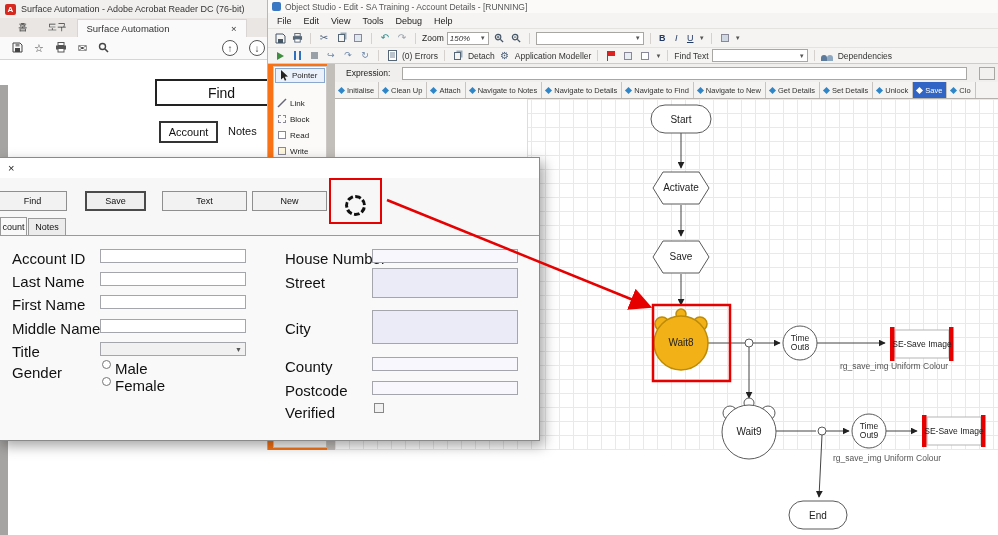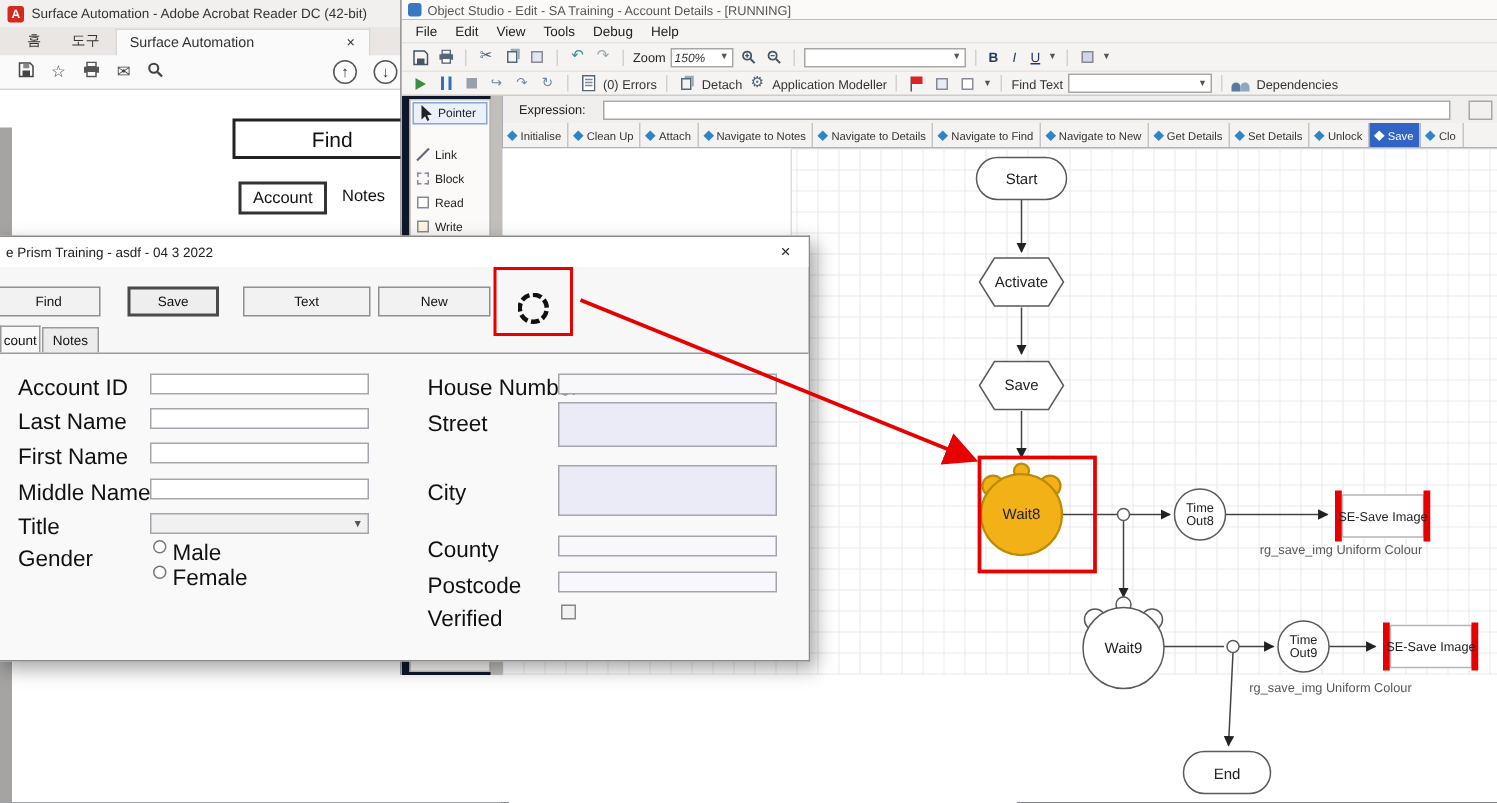--- a/index.html
+++ b/index.html
@@ -19,21 +19,21 @@
   .ac-toolbar{height:23px;background:#fafafa;border-bottom:1px solid #d8d5d3;display:flex;align-items:center;gap:11px;padding-left:12px;position:relative;}
   .gly{font-size:11px;color:#444;line-height:1;}
   .ac-circle{position:absolute;top:3px;width:16px;height:16px;border:1px solid #555;border-radius:50%;display:flex;align-items:center;justify-content:center;font-size:10px;color:#333;background:#fff;}
   .ac-content{position:absolute;top:75px;left:0;right:0;bottom:0;background:#fff;}
   .ac-leftbar{position:absolute;left:0;top:10px;width:8px;bottom:0;background:#a6a4a2;}
   .pdf-find{position:absolute;left:155px;top:4px;width:133px;height:27px;border:2px solid #222;display:flex;align-items:center;justify-content:center;font-size:14px;color:#111;background:#fff;}
   .pdf-account{position:absolute;left:159px;top:46px;width:59px;height:22px;border:2px solid #333;display:flex;align-items:center;justify-content:center;font-size:11px;color:#111;background:#fff;}
   .pdf-notes{position:absolute;left:228px;top:50px;font-size:11px;color:#111;}
 
   
-  #studio{position:absolute;left:267px;top:0;width:731px;height:450px;background:#0f172a;border-left:1px solid #b9b6b3;z-index:2;}
+  #studio{position:absolute;left:267px;top:0;width:731px;height:450px;background:#f97316;border-left:1px solid #b9b6b3;z-index:2;}
   .st-titlebar{height:13px;display:flex;align-items:center;gap:4px;padding-left:4px;font-size:8.5px;color:#555;background:#fbfaf9;}
   .st-logo{width:9px;height:9px;background:#3b78c3;border-radius:2px;flex:none;}
   .st-menubar{height:15px;display:flex;align-items:center;font-size:9px;color:#222;background:#f5f4f2;padding-left:3px;}
   .st-menubar span{padding:0 6px;}
   .st-toolbar{display:flex;align-items:center;gap:3px;padding:0 5px;background:#f5f4f2;}
   .st-toolbar1{height:20px;border-top:1px solid #e5e3e0;border-bottom:1px solid #e5e3e0;}
   .st-toolbar2{height:16px;border-bottom:1px solid #cfccc8;font-size:8.5px;color:#333;}
   .sep{width:1px;height:11px;background:#d4d1ce;margin:0 3px;flex:none;}
   .ic{width:14px;height:13px;display:inline-flex;align-items:center;justify-content:center;flex:none;font-size:10px;color:#4d617a;line-height:1;}
   .combo{height:13px;background:#fff;border:1px solid #a9a7a4;font-size:8px;color:#333;display:inline-flex;align-items:center;justify-content:space-between;padding:0 2px;flex:none;font-style:italic;}
@@ -109,21 +109,21 @@
   #overlay{position:absolute;left:0;top:0;z-index:60;pointer-events:none;}
 </style>
 </head>
 <body>
 
 <div id="screen">
 
   <div id="acrobat">
     <div class="ac-titlebar">
       <span class="ac-logo">A</span>
-      <span>Surface Automation - Adobe Acrobat Reader DC (42-bit)</span>
+      <span>Surface Automation - Adobe Acrobat Reader DC (76-bit)</span>
     </div>
     <div class="ac-tabrow">
       <span class="ac-tab">홈</span>
       <span class="ac-tab">도구</span>
       <span class="ac-doctab">
         <span>Surface Automation</span>
         <span>×</span>
       </span>
     </div>
     <div class="ac-toolbar">
@@ -478,21 +478,20 @@
         <g>
           <rect class="node" x="788" y="501" width="58" height="28" rx="14"></rect>
           <text class="lbl" x="817" y="519">End</text>
         </g>
       </svg>
     </div>
   </div>
 
   <div id="dialog">
     <div class="dl-titlebar">
-      <span class="dl-title">e Prism Training - asdf - 04 3 2022</span>
       <span class="dl-close">×</span>
     </div>
     <div class="dl-btn" style="left:0;width:69px">Find</div>
     <div class="dl-btn default" style="left:87px;width:61px">Save</div>
     <div class="dl-btn" style="left:164px;width:85px">Text</div>
     <div class="dl-btn" style="left:254px;width:75px">New</div>
     <div class="spinner"></div>
     <div class="red-box"></div>
 
     <div class="dl-tab active" style="left:2px;width:27px">count</div>

